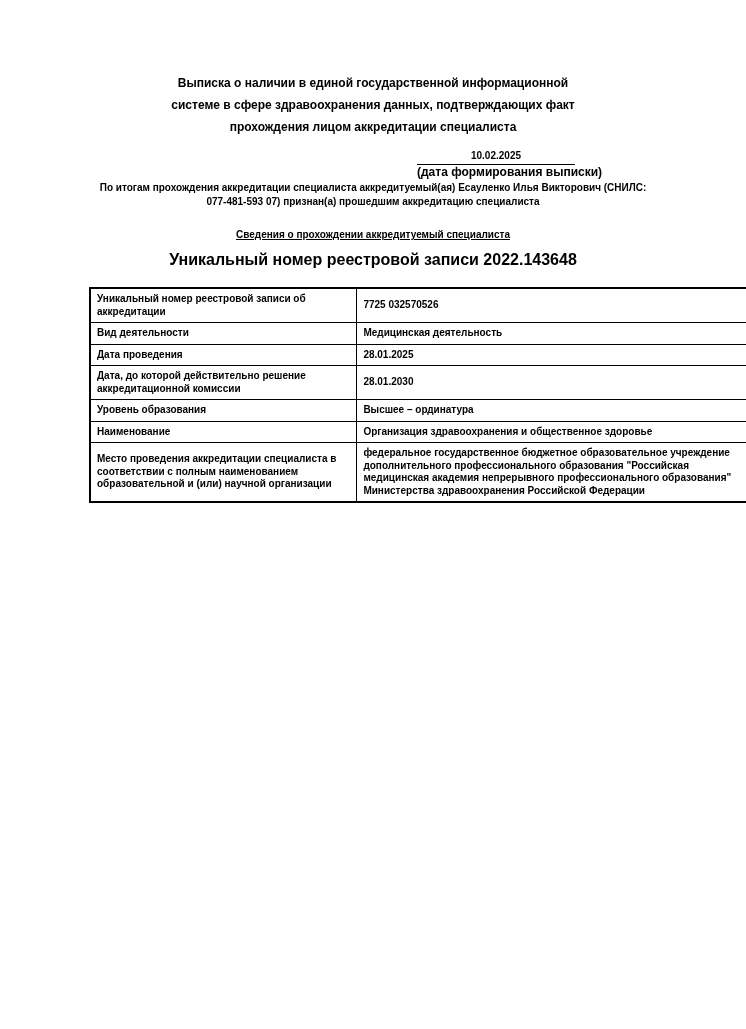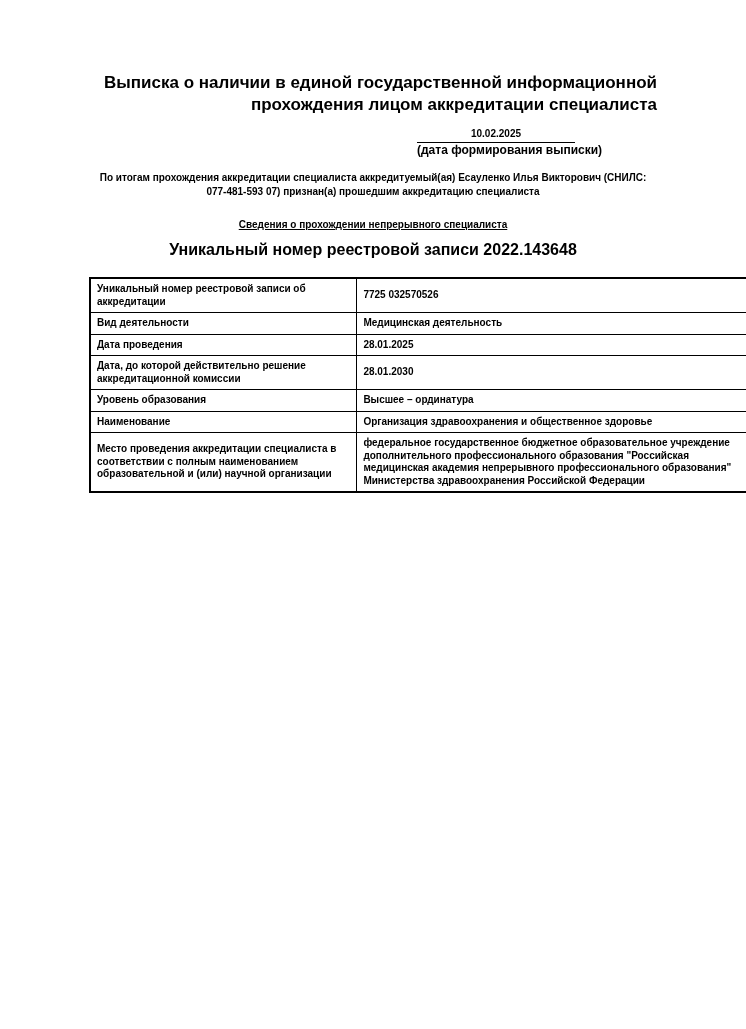--- a/index.html
+++ b/index.html
@@ -12,43 +12,43 @@
     font-family: "Liberation Sans", "DejaVu Sans", sans-serif;
     font-weight: bold;
     color: #000000;
     padding-top: 72px;
   }
   .content {
     width: 568px;
     margin: 0 auto;
   }
   .doc-title {
-    text-align: right;
-    font-size: 17px;
+    text-align: center;
+    font-size: 12px;
     line-height: 22px;
   }
   .date-block {
     width: 158px;
     margin: 11px 82px 0 auto;
     text-align: center;
   }
   .date-value {
     font-size: 10px;
     line-height: 13px;
     border-bottom: 1.5px solid #000;
     padding: 0 4px 2px 4px;
   }
   .date-caption {
     font-size: 12px;
     line-height: 12px;
     padding-top: 1px;
     white-space: nowrap;
   }
   .intro {
-    margin-top: 15px;
+    margin-top: 3px;
     text-align: center;
     font-size: 10px;
     line-height: 13.5px;
   }
   .section-heading {
     margin-top: 21px;
     text-align: center;
     font-size: 10px;
     text-decoration: underline;
   }
@@ -73,31 +73,32 @@
   td.cell-label { width: 229px; }
   td.cell-value { width: 339px; }
 </style>
 </head>
 <body>
 
 <div class="content">
 
   <div class="doc-title">
     <div>Выписка о наличии в единой государственной информационной</div>
+    <div>системе в сфере здравоохранения данных, подтверждающих факт</div>
     <div>прохождения лицом аккредитации специалиста</div>
   </div>
 
   <div class="date-block">
     <div class="date-value">10.02.2025</div>
     <div class="date-caption">(дата формирования выписки)</div>
   </div>
 
   <p class="intro">По итогам прохождения аккредитации специалиста аккредитуемый(ая) Есауленко Илья Викторович (СНИЛС: 077-481-593 07) признан(а) прошедшим аккредитацию специалиста</p>
 
-  <div class="section-heading">Сведения о прохождении непрерывного специалиста</div>
+  <div class="section-heading">Сведения о прохождении аккредитуемый специалиста</div>
 
   <div class="registry-heading">Уникальный номер реестровой записи 2022.143648</div>
 
   <table class="acc-table">
     <tbody>
       <tr>
         <td class="cell-label">Уникальный номер реестровой записи об аккредитации</td>
         <td class="cell-value">7725 032570526</td>
       </tr>
       <tr>

